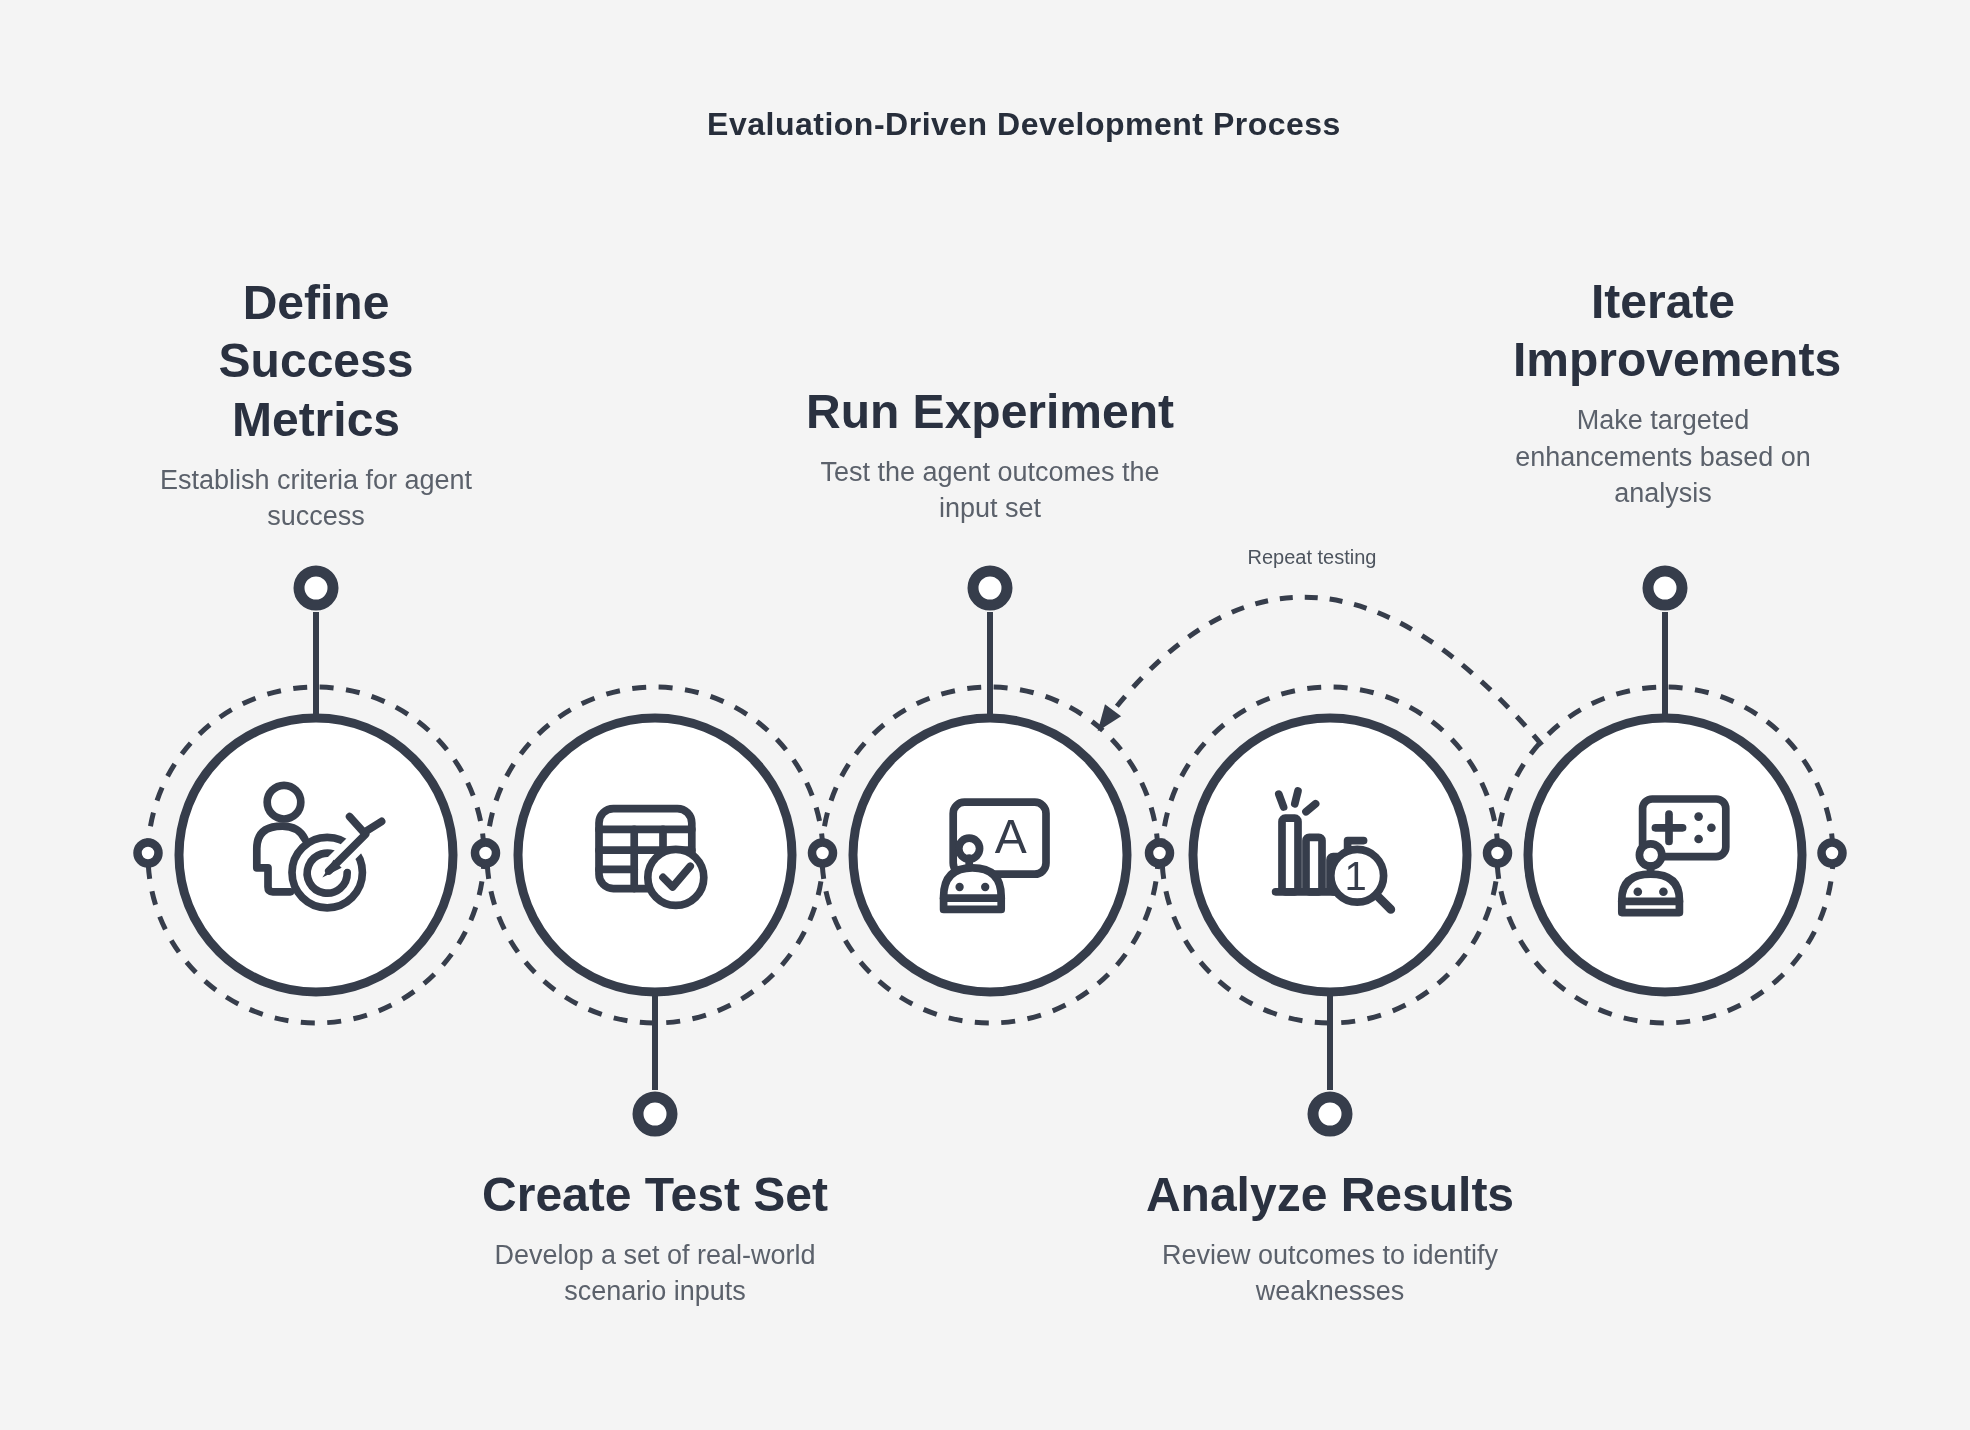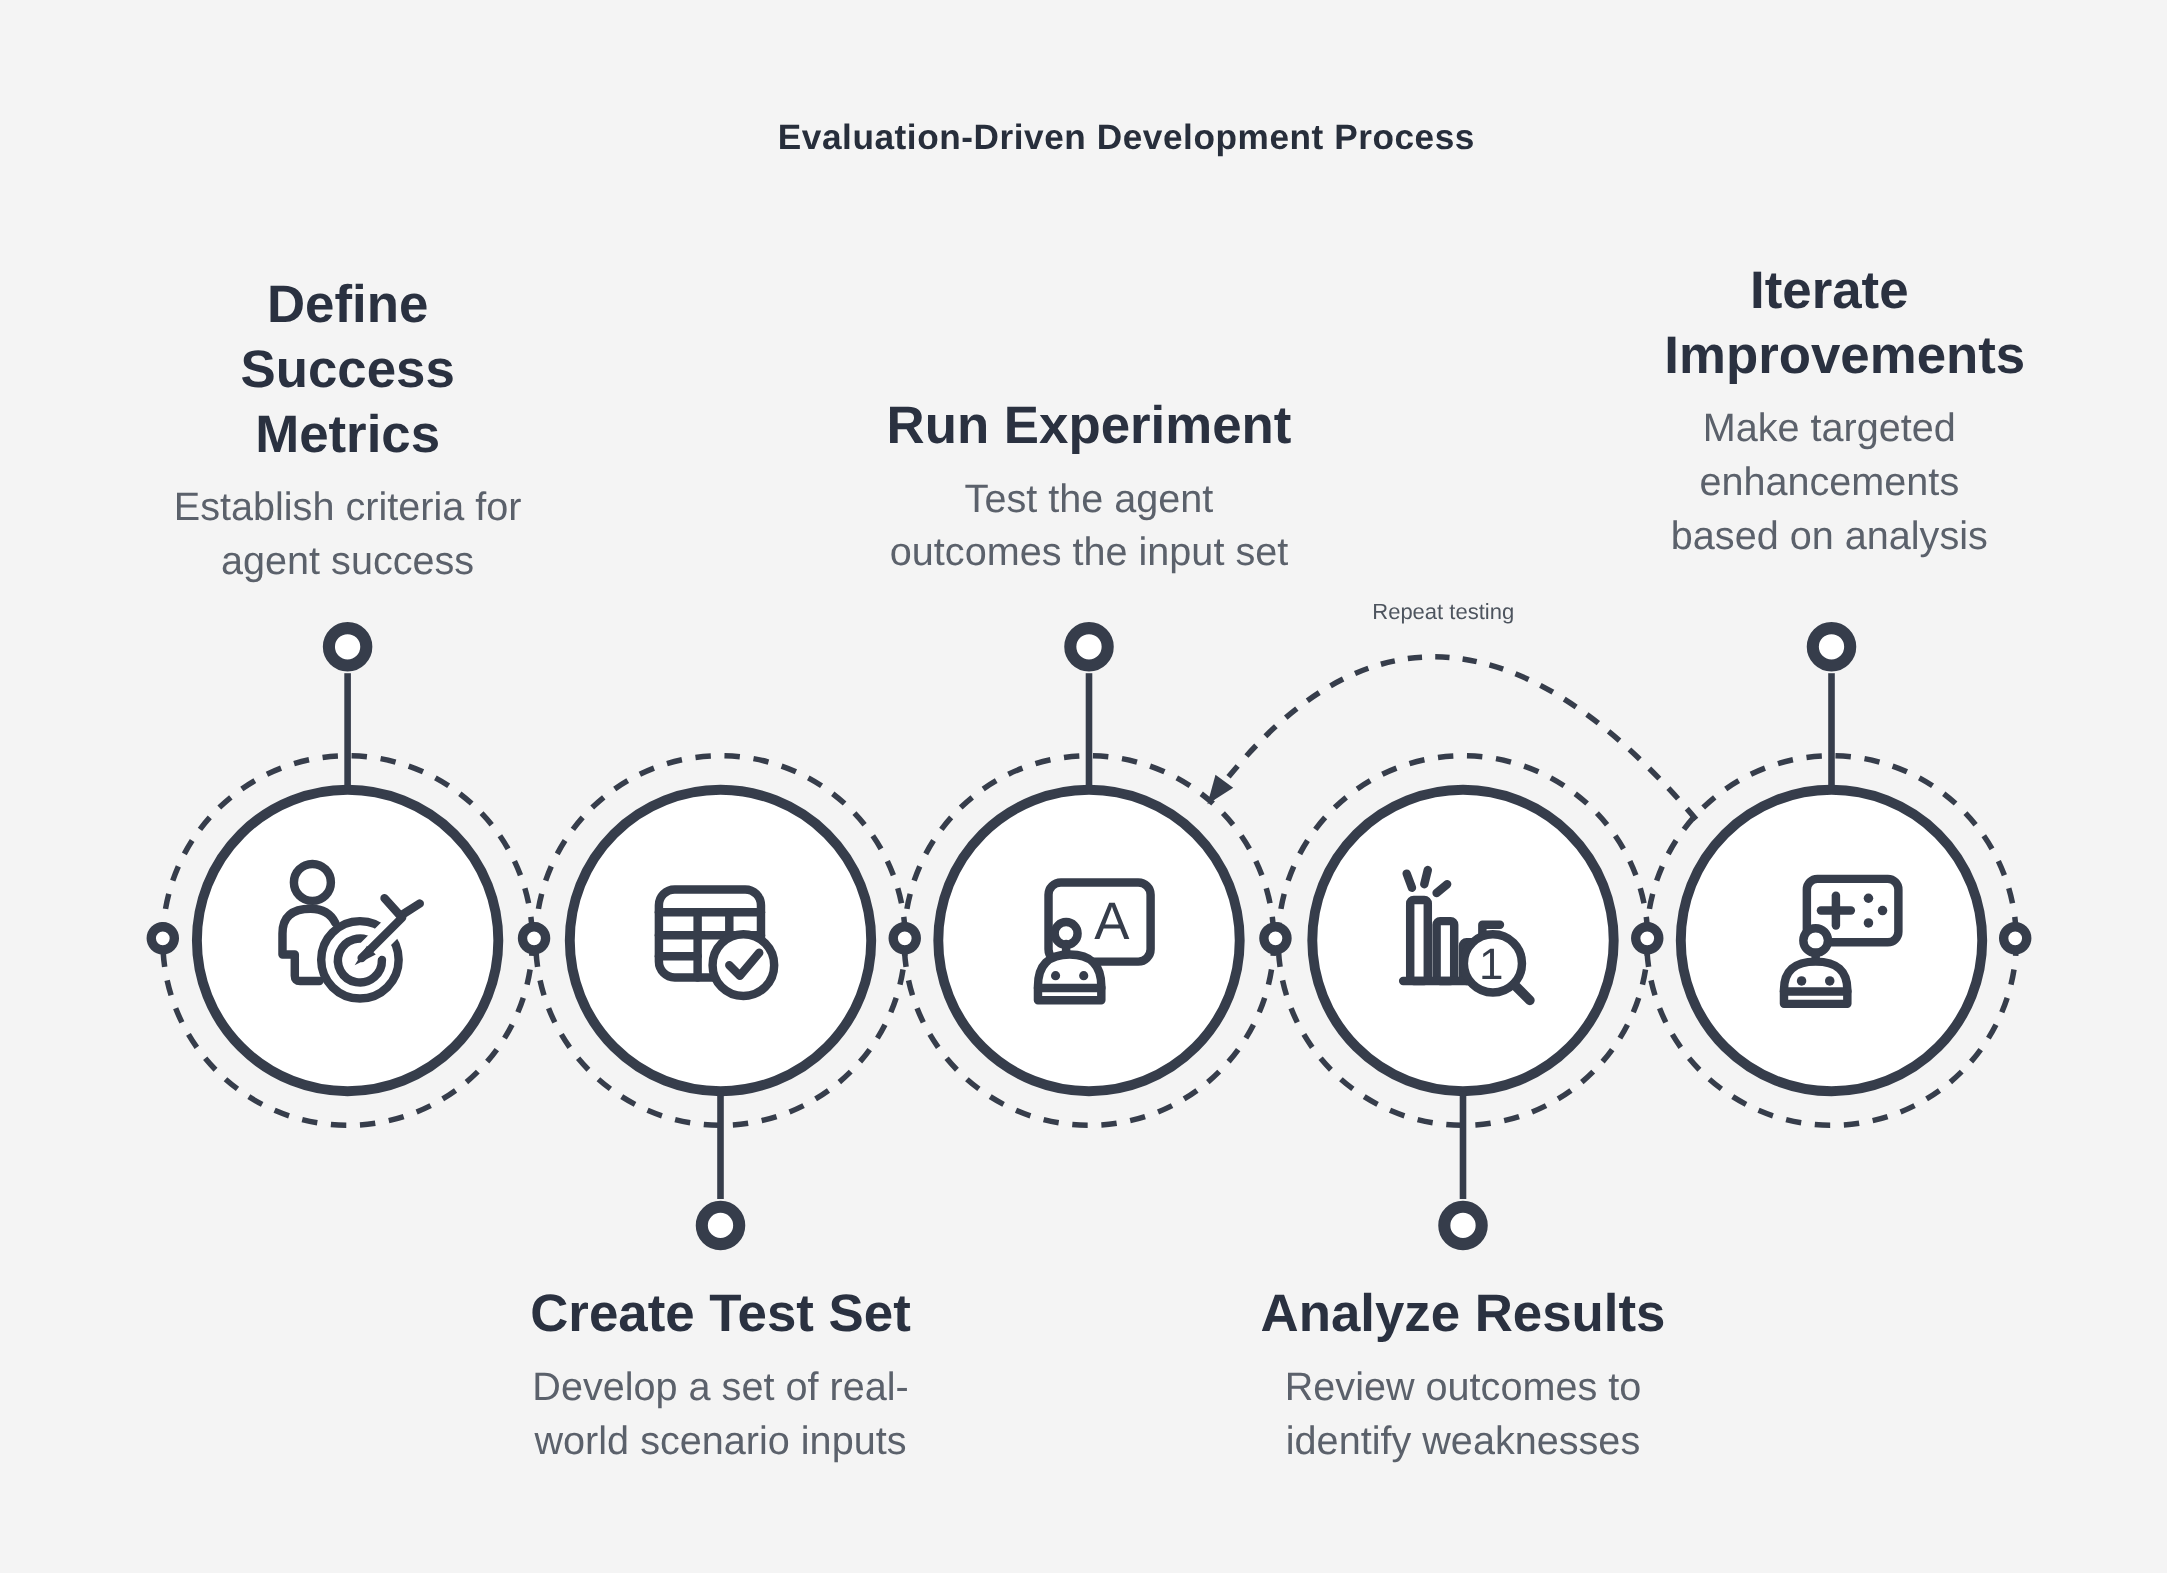--- a/index.html
+++ b/index.html
@@ -3,21 +3,21 @@
 <meta charset="utf-8">
 <style>
   html,body{margin:0;padding:0;}
   body{font-family:"Liberation Sans","DejaVu Sans",sans-serif;background:#e9eaec;}
   .canvas{position:relative;width:1970px;height:1430px;background:#f4f4f4;overflow:hidden;}
   .title{position:absolute;top:106px;left:0;width:100%;text-align:center;
          font-size:32px;font-weight:bold;color:#272e3b;letter-spacing:.5px;padding-left:39px;}
   .flow-svg{position:absolute;top:0;left:0;}
   .step-label{position:absolute;text-align:center;transform:translateX(-50%);}
   .step-label .h{font-size:48px;font-weight:bold;color:#2a3140;line-height:1.22;margin:0 auto;}
-  .step-label .d{font-size:36px;color:#5b616b;line-height:1.36;margin:12px auto 0;}
+  .step-label .d{font-size:27px;color:#5b616b;line-height:1.36;margin:12px auto 0;}
   .lbl-1{left:316px;bottom:895px;width:420px;}
   .lbl-1 .h{max-width:330px;}
   .lbl-1 .d{max-width:392px;}
   .lbl-2{left:655px;top:1166px;width:420px;}
   .lbl-2 .d{max-width:382px;}
   .lbl-3{left:990px;bottom:903px;width:460px;}
   .lbl-3 .d{max-width:372px;}
   .lbl-4{left:1330px;top:1166px;width:420px;}
   .lbl-4 .d{max-width:382px;}
   .lbl-5{left:1663px;bottom:918px;width:420px;}

